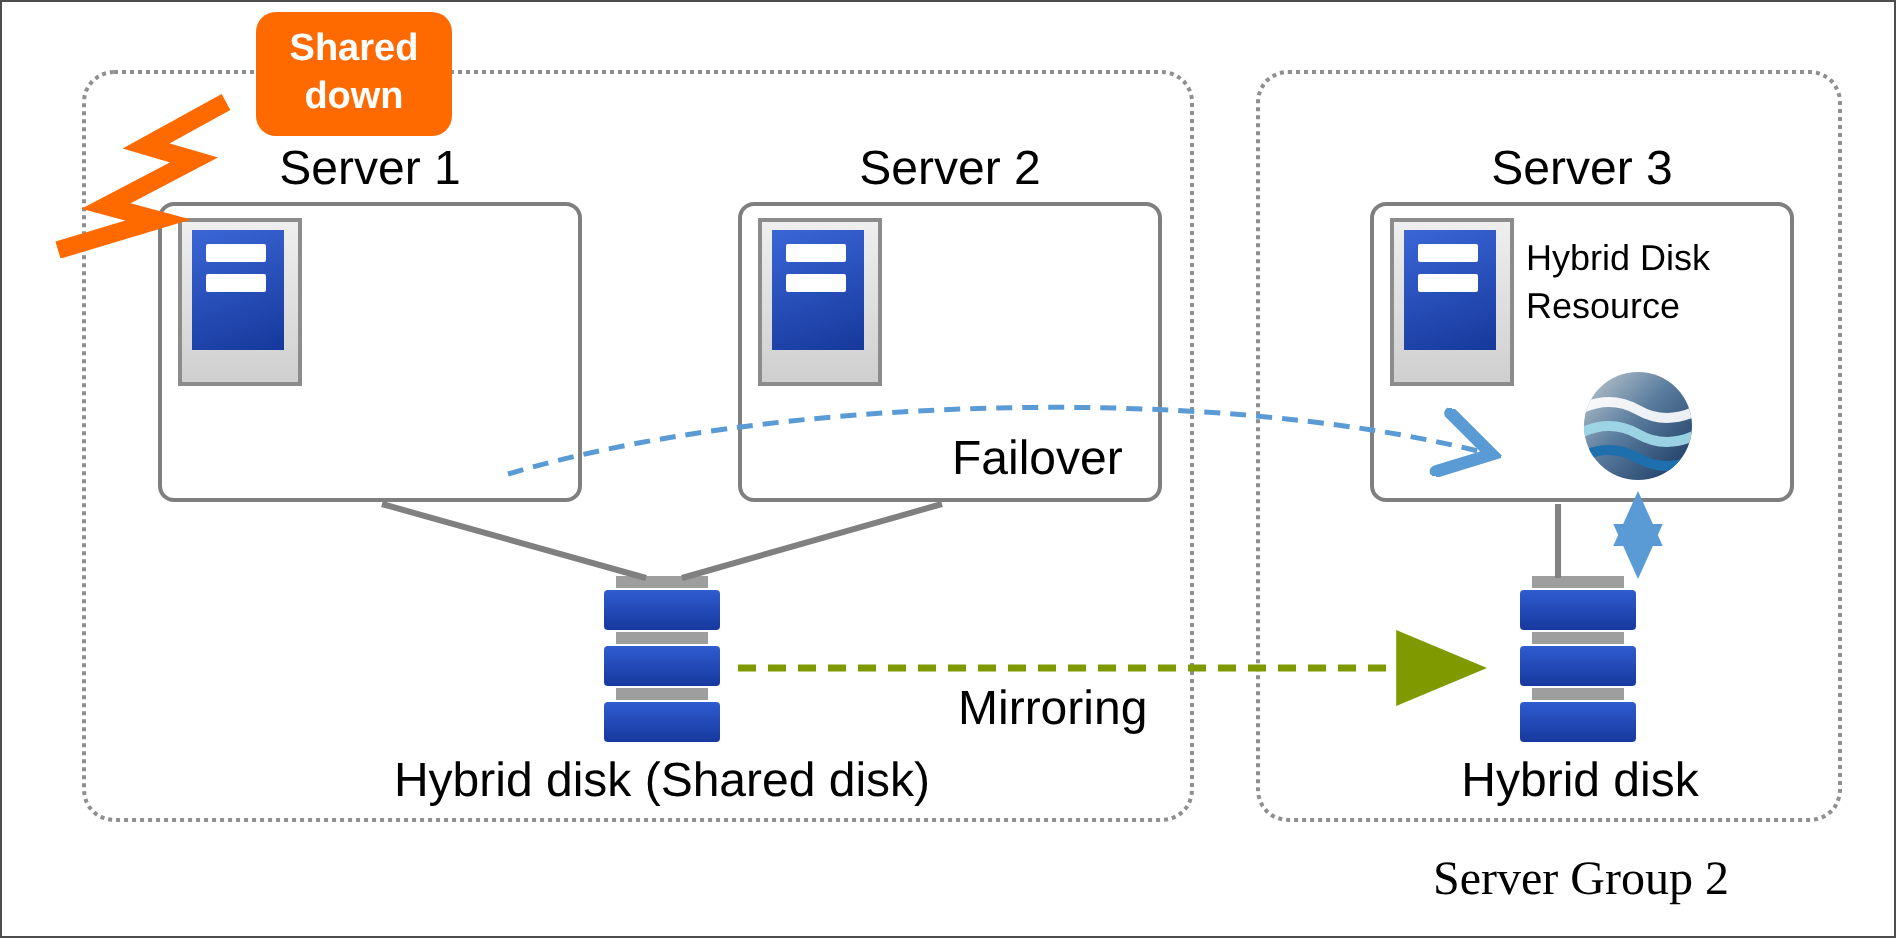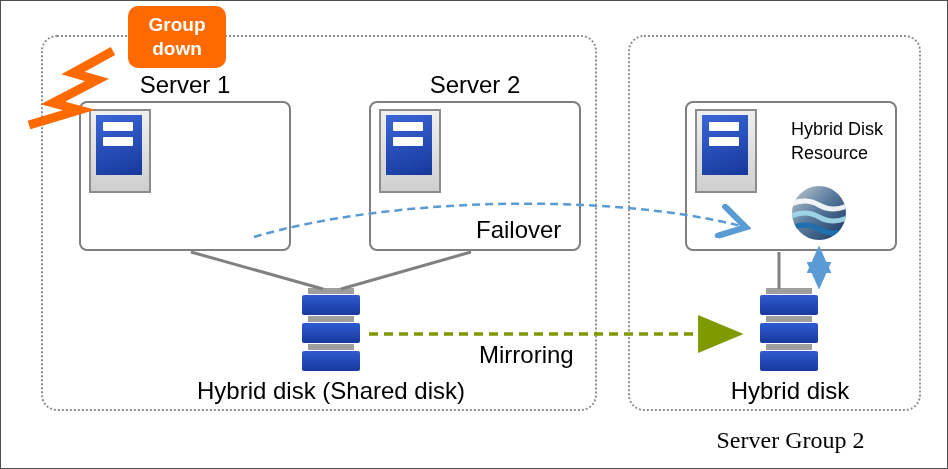--- a/index.html
+++ b/index.html
@@ -9,42 +9,43 @@
   .lbl{position:absolute;font-size:24px;text-align:center;z-index:4;white-space:nowrap;}
   .server-box{position:absolute;width:212px;height:150px;background:#fff;border:2px solid #7f7f7f;border-radius:8px;box-sizing:border-box;z-index:2;}
   .server-icon{position:absolute;width:62px;height:84px;border:2px solid #8c8c8c;background:linear-gradient(#efefef,#cfcfcf);box-sizing:border-box;z-index:3;}
   .server-icon .panel{position:absolute;left:5px;top:4px;width:46px;height:60px;background:linear-gradient(160deg,#3a66d6,#16389b);}
   .server-icon .bar{position:absolute;left:7px;width:30px;height:9px;background:#fff;border-radius:1px;}
   .disk{position:absolute;width:58px;display:flex;flex-direction:column;align-items:center;z-index:2;}
   .disk .band{width:46px;height:6px;background:#9e9e9e;margin-bottom:1px;}
   .disk .platter{width:58px;height:20px;background:linear-gradient(180deg,#2f5cd0,#17389e);border-radius:2px;margin-bottom:1px;}
   .badge{position:absolute;left:127px;top:5px;width:98px;height:62px;background:#FF6A00;color:#fff;font-weight:bold;font-size:19px;line-height:1.25;border-radius:10px;display:flex;align-items:center;justify-content:center;text-align:center;z-index:6;}
   .overlay{position:absolute;left:0;top:0;width:948px;height:469px;pointer-events:none;z-index:3;}
-  .restext{position:absolute;left:762px;top:116px;width:132px;font-size:18px;line-height:1.35;z-index:3;margin-left:28px;}
+  .restext{position:absolute;left:762px;top:116px;width:132px;font-size:18px;line-height:1.35;z-index:3;}
   .sphere{position:absolute;left:790px;top:184px;width:56px;height:56px;z-index:4;}
   .crash{position:absolute;left:20px;top:44px;z-index:5;}
 </style>
 </head>
 <body>
 
 <div class="canvas">
 
   <div class="group" style="left:40px;top:34px;width:556px;height:376px;"></div>
   <div class="group" style="left:627px;top:34px;width:293px;height:376px;"></div>
 
   <svg class="crash" width="100" height="84" viewBox="0 0 100 84">
     <polyline points="92,6 52,28 76,35 32,58 58,65 8,80" fill="none" stroke="#FF6A00" stroke-width="9" stroke-linejoin="miter"></polyline>
   </svg>
 
   <div class="badge">
-    <span>Group down</span>
+    <span>Shared down</span>
   </div>
 
   <div class="lbl" style="left:78px;top:70px;width:212px;">Server 1</div>
   <div class="lbl" style="left:368px;top:70px;width:212px;">Server 2</div>
+  <div class="lbl" style="left:684px;top:70px;width:212px;">Server 3</div>
 
   <div class="server-box" style="left:78px;top:100px;"></div>
   <div class="server-box" style="left:368px;top:100px;"></div>
   <div class="server-box" style="left:684px;top:100px;"></div>
 
   <div class="server-icon" style="left:88px;top:108px;">
     <div class="panel">
       <div class="bar" style="top:7px;"></div>
       <div class="bar" style="top:22px;"></div>
     </div>

